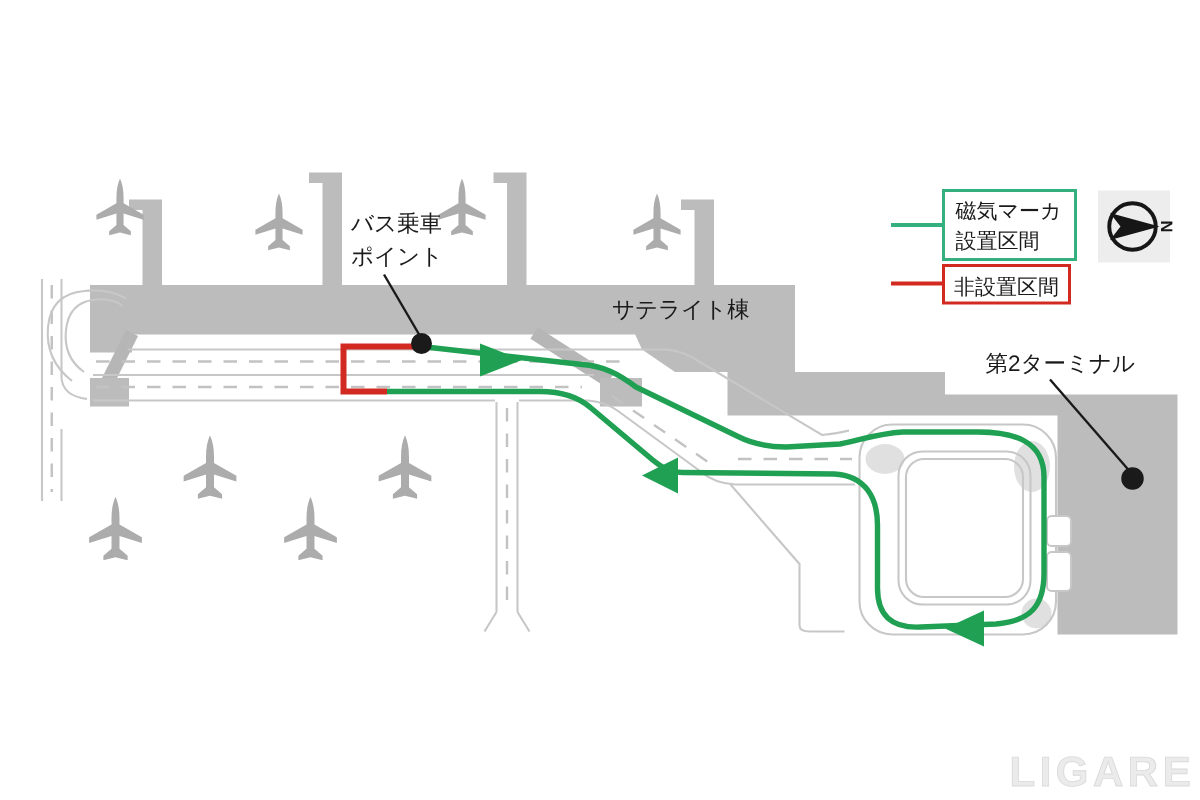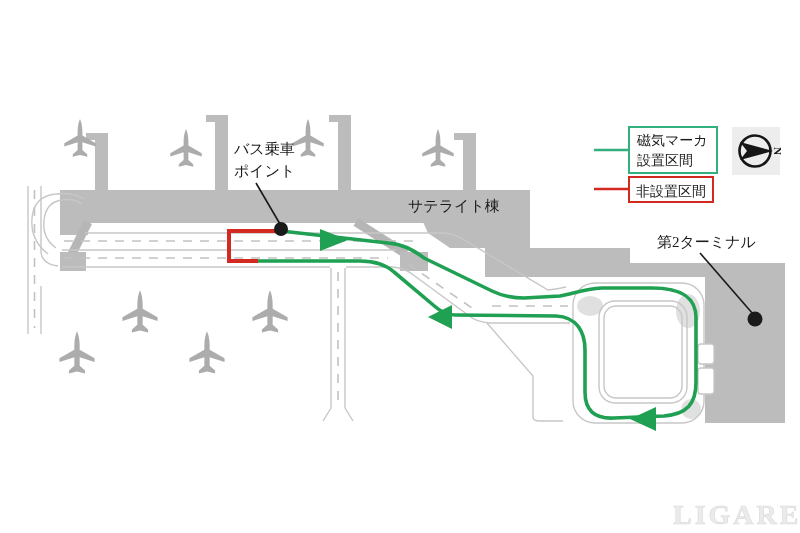--- a/index.html
+++ b/index.html
@@ -1,18 +1,18 @@
 <!DOCTYPE html>
 <html style="--building: #bcbcbc; --plane: #acacac; --pier: #b6b6b6; --road: #c7c7c7; --road_dash: #c2c2c2; --green: #1fa053; --legend_green: #33b07e; --red: #d22a20; --ink: #1a1a1a; --compass_bg: #ededed; --watermark: #ebebeb;"><head>
 <meta charset="utf-8">
 <style>
   html,body{margin:0;padding:0;background:#ffffff;}
   .canvas{
     position:relative;width:800px;height:533px;background:#ffffff;overflow:hidden;
-    font-family:Liberation Serif, serif;
+    font-family:Liberation Sans, sans-serif;
   }
   svg{position:absolute;left:0;top:0;}
   
   .bld   {fill:var(--building);stroke:none;}
   .pier  {stroke:var(--pier);stroke-width:9;fill:none;}
   .blob  {fill:var(--road);opacity:.55;}
   .plane {fill:var(--plane);}
   
   .rd    {stroke:var(--road);stroke-width:1.4;fill:none;}
   .rdd   {stroke:var(--road_dash);stroke-width:1.6;fill:none;stroke-dasharray:9 8;}

